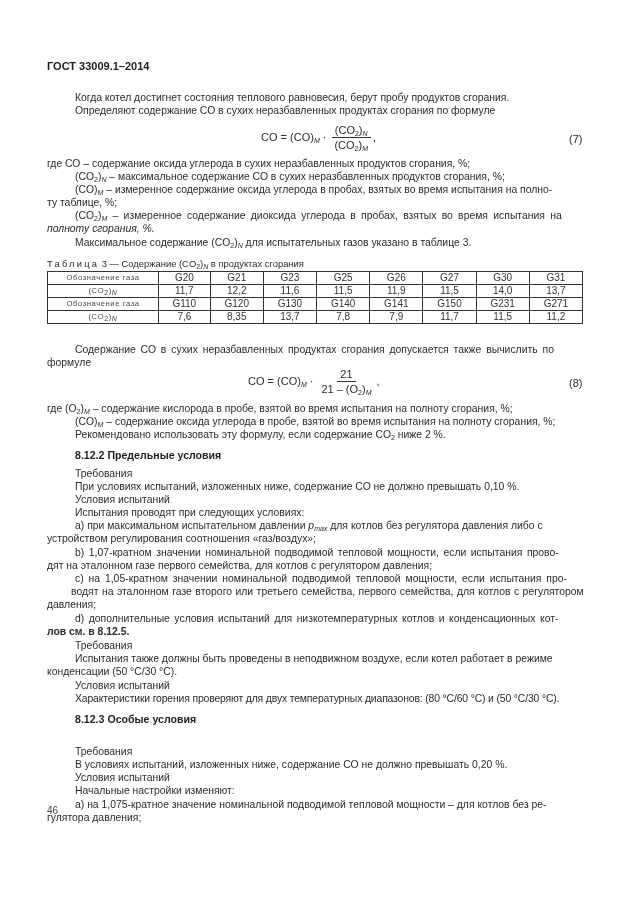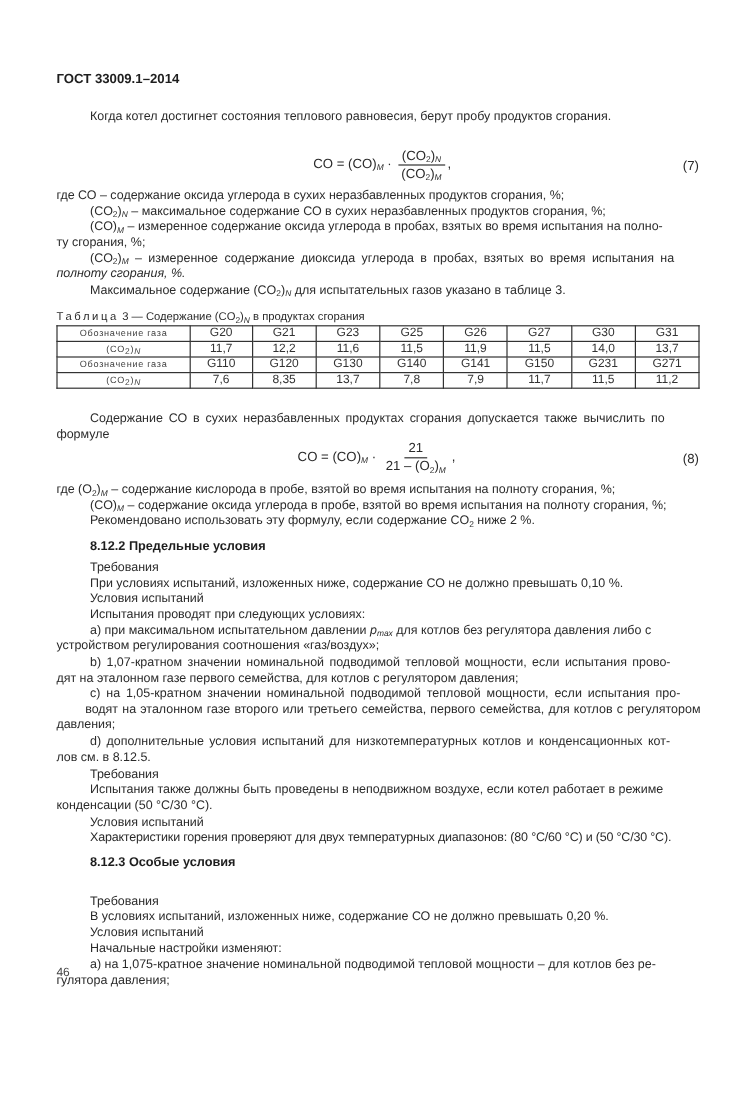--- a/index.html
+++ b/index.html
@@ -42,36 +42,37 @@
   .pgno { position: absolute; left: 47px; top: 805px; font-size: 10px; color: #444; }
 </style>
 </head>
 <body>
 
 <div class="page">
 
   <div class="hdr">ГОСТ 33009.1–2014</div>
 
   <div class="p ind" style="top:92px;">Когда котел достигнет состояния теплового равновесия, берут пробу продуктов сгорания.</div>
+  <div class="p ind" style="top:105px;">Определяют содержание СО в сухих неразбавленных продуктах сгорания по формуле</div>
 
   <div class="formula" style="left:261px; top:124px;">
     <span><span>CO = (CO)</span><sub class="it">M</sub></span>
     <span class="dot">·</span>
     <span class="frac">
       <span class="num"><span>(CO</span><sub>2</sub><span>)</span><sub class="it">N</sub></span>
       <span class="den"><span>(CO</span><sub>2</sub><span>)</span><sub class="it">M</sub></span>
     </span>
     <span>,</span>
   </div>
   <div class="eqno" style="top:133px;">(7)</div>
 
   <div class="p" style="top:158px;">где СО – содержание оксида углерода в сухих неразбавленных продуктов сгорания, %;</div>
   <div class="p ind" style="top:171px;"><span>(CO</span><sub>2</sub>)<sub class="it">N</sub><span> – максимальное содержание СО в сухих неразбавленных продуктов сгорания, %;</span></div>
   <div class="p ind" style="top:184px;"><span>(CO)</span><sub class="it">M</sub><span> – измеренное содержание оксида углерода в пробах, взятых во время испытания на полно-</span></div>
-  <div class="p" style="top:197px;">ту сгорания, %;</div>
+  <div class="p" style="top:197px;">ту таблице, %;</div>
   <div class="p ind" style="top:210px; word-spacing:2.4px;"><span>(CO</span><sub>2</sub>)<sub class="it">M</sub><span> – измеренное содержание диоксида углерода в пробах, взятых во время испытания на</span></div>
   <div class="p" style="top:223px;font-style:italic;">полноту сгорания, %.</div>
   <div class="p ind" style="top:237px;"><span>Максимальное содержание (CO</span><sub>2</sub>)<sub class="it">N</sub><span> для испытательных газов указано в таблице 3.</span></div>
 
   <div class="tcap"><span class="sp">Таблица</span> <span>3</span> <span>— Содержание (CO</span><sub>2</sub>)<sub class="it">N</sub><span> в продуктах сгорания</span></div>
 
   <table class="gas">
     <tbody>
         <tr>
       <td class="lbl">Обозначение газа</td>
@@ -144,21 +145,21 @@
   <div class="p ind" style="top:494px;">Условия испытаний</div>
   <div class="p ind" style="top:507px;">Испытания проводят при следующих условиях:</div>
   <div class="p ind" style="top:520px;"><span>a) при максимальном испытательном давлении </span><span class="it">p</span><sub class="it">max</sub><span> для котлов без регулятора давления либо с</span></div>
   <div class="p" style="top:533px;">устройством регулирования соотношения «газ/воздух»;</div>
   <div class="p ind" style="top:547px; word-spacing:1.6px;">b) 1,07-кратном значении номинальной подводимой тепловой мощности, если испытания прово-</div>
   <div class="p" style="top:560px;">дят на эталонном газе первого семейства, для котлов с регулятором давления;</div>
   <div class="p ind" style="top:573px; word-spacing:2px;">c) на 1,05-кратном значении номинальной подводимой тепловой мощности, если испытания про-</div>
   <div class="p" style="top:586px; word-spacing:0.6px;padding-left:24px;">водят на эталонном газе второго или третьего семейства, первого семейства, для котлов с регулятором</div>
   <div class="p ind" style="top:613px; word-spacing:1.6px;">d) дополнительные условия испытаний для низкотемпературных котлов и конденсационных кот-</div>
   <div class="p" style="top:599px;">давления;</div>
-  <div class="p" style="top:626px;">лов см. в 8.12.5.</div>
+  <div class="p" style="top:626px;font-weight:bold;">лов см. в 8.12.5.</div>
   <div class="p ind" style="top:640px;">Требования</div>
   <div class="p ind" style="top:653px;">Испытания также должны быть проведены в неподвижном воздухе, если котел работает в режиме</div>
   <div class="p" style="top:666px;">конденсации (50 °C/30 °C).</div>
   <div class="p ind" style="top:680px;">Условия испытаний</div>
   <div class="p ind" style="top:693px; letter-spacing:-0.15px;">Характеристики горения проверяют для двух температурных диапазонов: (80 °C/60 °C) и (50 °C/30 °C).</div>
 
   <div class="sect" style="top:713px;">8.12.3 Особые условия</div>
   <div class="p ind" style="top:746px;">Требования</div>
   <div class="p ind" style="top:759px;">В условиях испытаний, изложенных ниже, содержание СО не должно превышать 0,20 %.</div>
   <div class="p ind" style="top:772px;">Условия испытаний</div>

